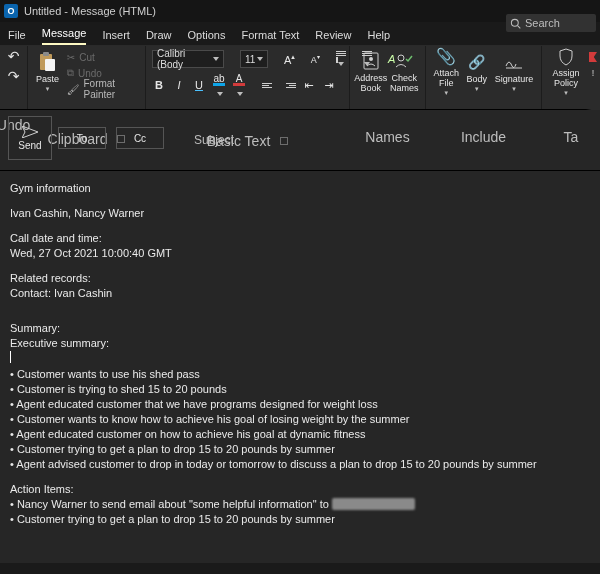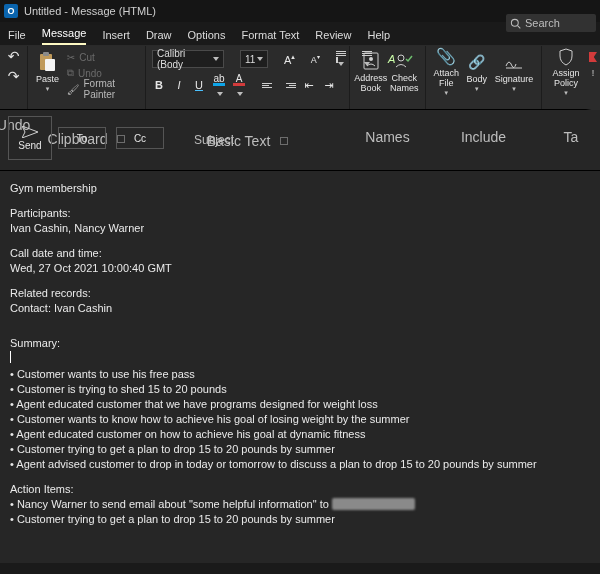--- a/index.html
+++ b/index.html
@@ -277,35 +277,35 @@
       <div class="tline"></div>
     </div>
     <div class="frow" style="margin-top:4px">
       <div class="subj-lab">Subject</div>
       <div class="tline" style="border-bottom:1px solid #3a3a3a"></div>
     </div>
   </div>
 </div>
 
 <div class="bodytxt">
-  <p>Gym membership</p>
-  <div class="sp"></div>
-  <p>Participants:</p>
+  <p>Gym information</p>
+  <div class="sp"></div>
   <p>Ivan Cashin, Nancy Warner</p>
   <div class="sp"></div>
   <p>Call date and time:</p>
   <p>Wed, 27 Oct 2021 10:00:40 GMT</p>
   <div class="sp"></div>
   <p>Related records:</p>
   <p>Contact: Ivan Cashin</p>
   <div class="sp"></div>
     <div class="sp"></div>
   <p>Summary:</p>
+  <p>Executive summary:</p>
   <p><span class="cursor"></span></p>
-  <p>• <span>Customer wants to use his free pass</span></p>
+  <p>• <span>Customer wants to use his shed pass</span></p>
   <p>• <span>Customer is trying to shed 15 to 20 pounds</span></p>
   <p>• <span>Agent educated customer that we have programs designed for weight loss</span></p>
   <p>• <span>Customer wants to know how to achieve his goal of losing weight by the summer</span></p>
   <p>• <span>Agent educated customer on how to achieve his goal at dynamic fitness</span></p>
   <p>• <span>Customer trying to get a plan to drop 15 to 20 pounds by summer</span></p>
   <p>• <span>Agent advised customer to drop in today or tomorrow to discuss a plan to drop 15 to 20 pounds by summer</span></p>
   <div class="sp"></div>
   <p>Action Items:</p>
   <p>• <span>Nancy Warner to send email about "some helpful information" to </span><span class="redact">+353892678274.</span></p>
   <p>• <span>Customer trying to get a plan to drop 15 to 20 pounds by summer</span></p>

